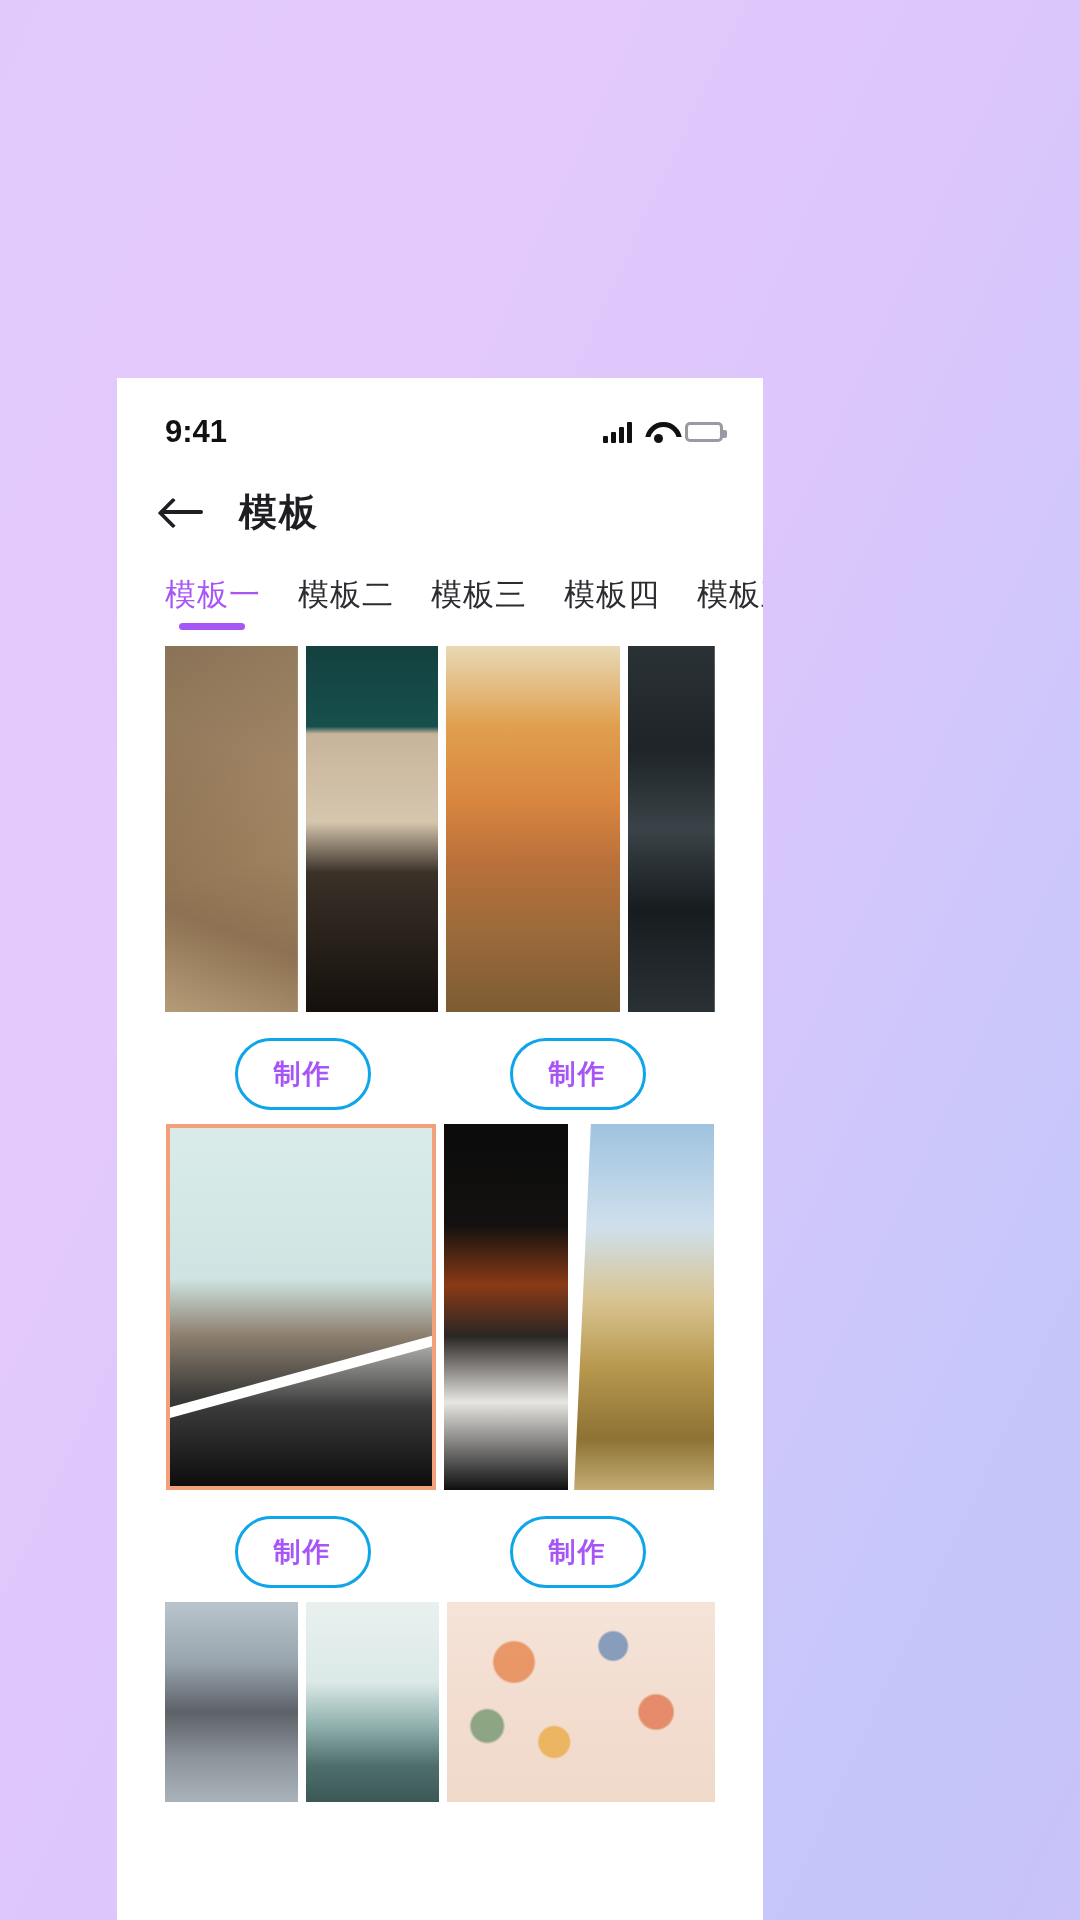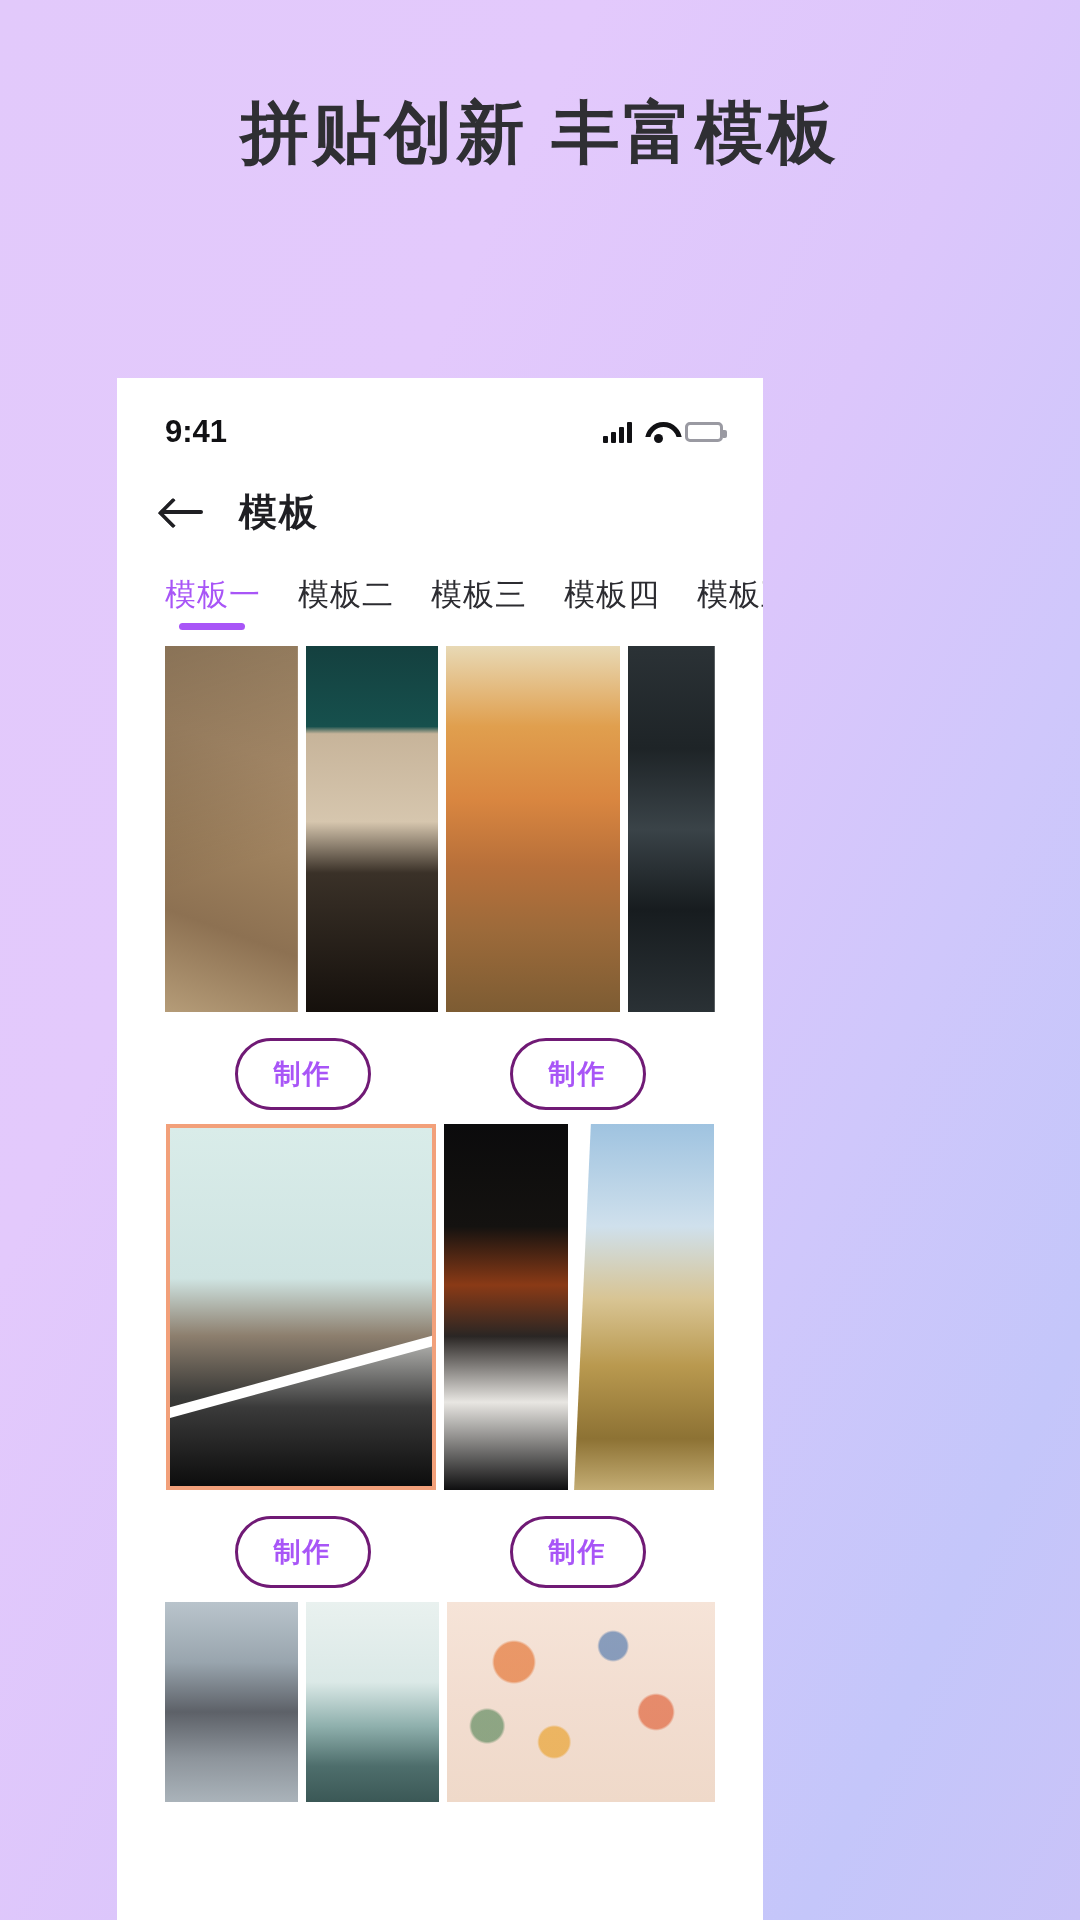--- a/index.html
+++ b/index.html
@@ -158,21 +158,21 @@
   .row-imgs .ph { height: 100%; background-size: cover; background-position: center; }
 
   .actions {
     display: flex;
     padding: 0 48px;
     margin-top: 26px;
     height: 72px;
   }
   .act-cell { width: 50%; display: flex; justify-content: center; }
   .make-btn {
-    border: 3px solid #701a75;
+    border: 3px solid #0ea5e9;
     color: #a855f7;
     border-radius: 40px;
     font-size: 27px;
     font-weight: 700;
     padding: 12px 36px;
     background: transparent;
     letter-spacing: 2px;
     line-height: 1;
     font-family: "Liberation Sans", "DejaVu Sans", sans-serif;
   }
@@ -241,21 +241,20 @@
   .angled-wrap { width: 270px; height: 366px; display: flex; gap: 6px; }
   .angle-a { width: 47%; height: 100%; background-size: cover; clip-path: polygon(0 0, 100% 0, 100% 100%, 0 100%); }
   .angle-b { width: 53%; height: 100%; background-size: cover; clip-path: polygon(12% 0, 100% 0, 100% 100%, 0 100%); }
 
   .row3-imgs { display: flex; gap: 8px; height: 200px; }
 </style>
 </head>
 <body>
 
 <div class="promo">
-  <div class="promo-title">拼贴创新 丰富模板</div>
 </div>
 
 <div class="phone">
 
   <div class="statusbar">
     <div class="status-time">9:41</div>
     <div class="status-icons">
       <span class="sig">
           <i></i>
           <i></i>

